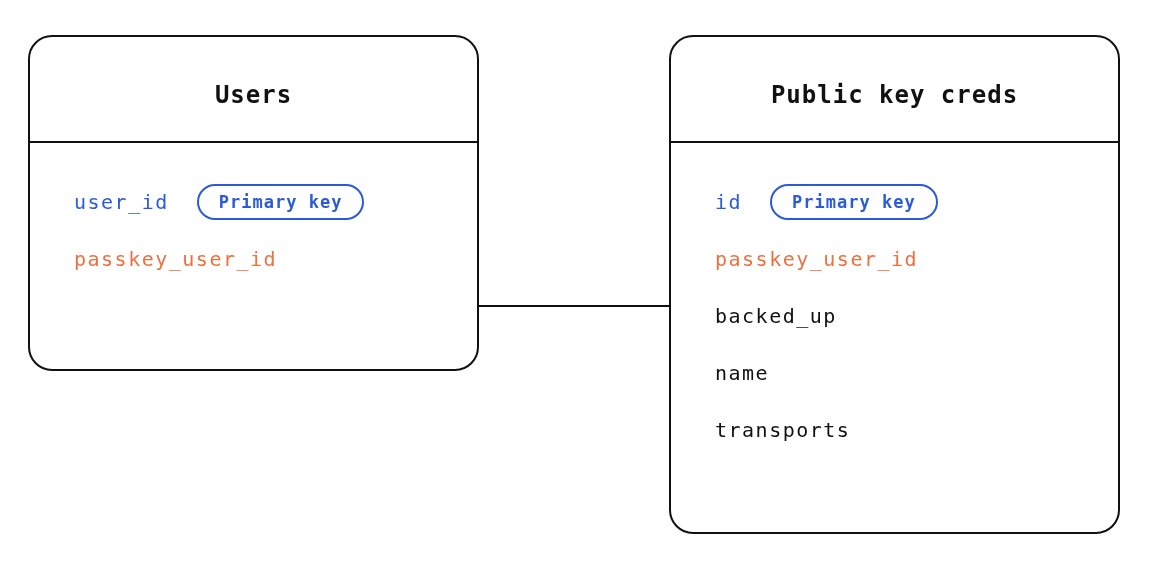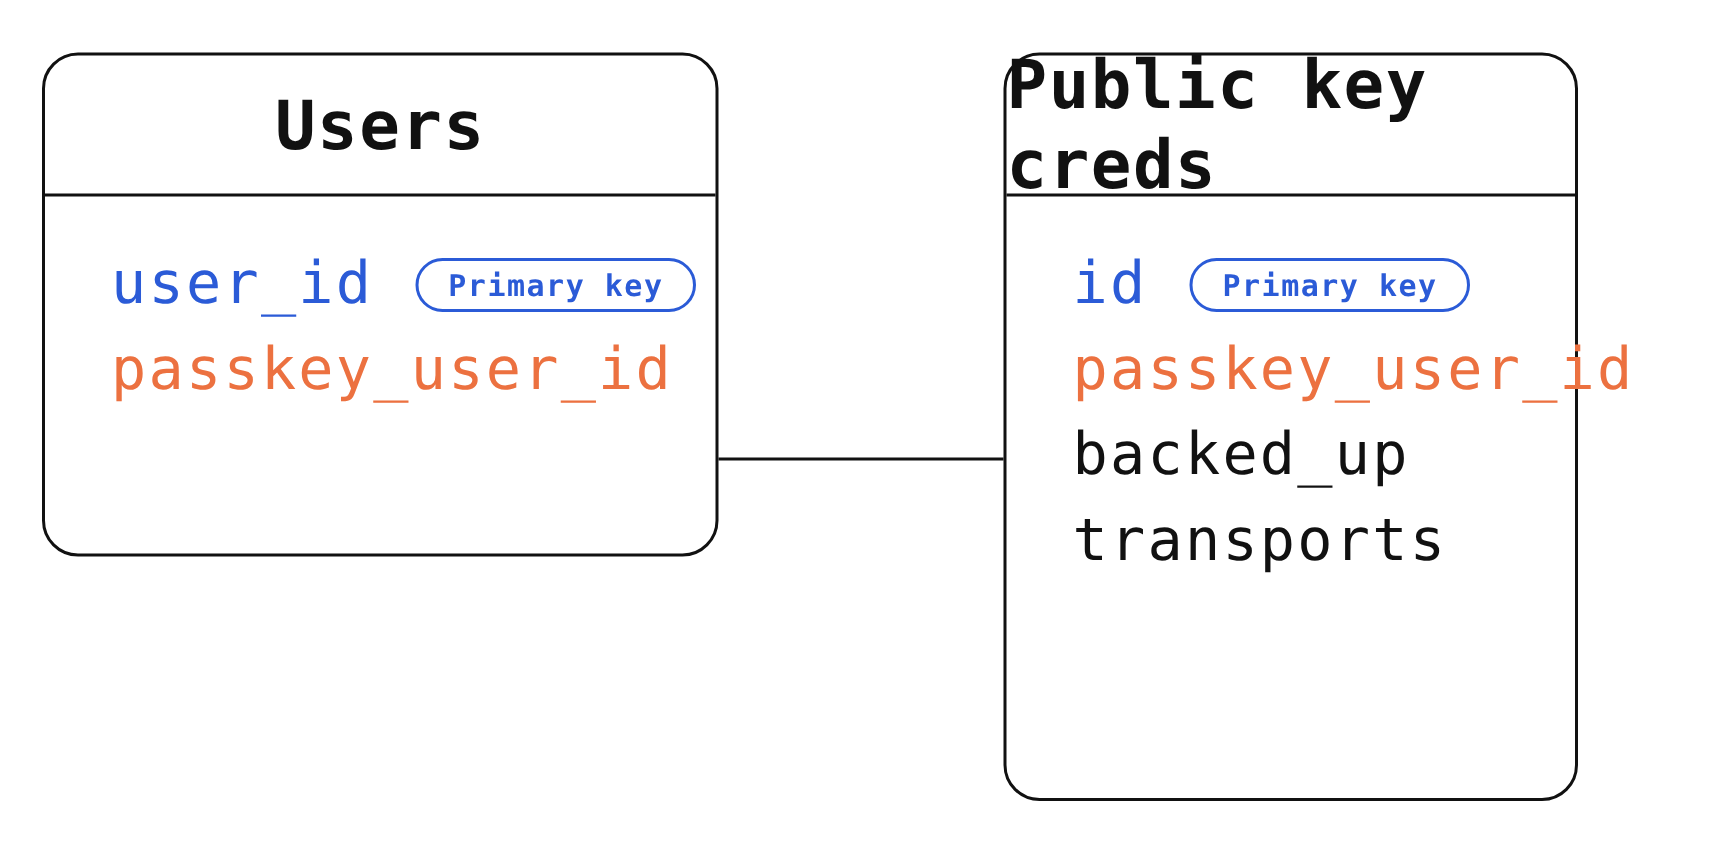--- a/index.html
+++ b/index.html
@@ -19,66 +19,67 @@
     background: var(--bg);
   }
 
   .table-box {
     position: absolute;
     background: var(--bg);
     border: 2px solid var(--stroke);
     border-radius: 24px;
   }
   .table-box.users  { left: 28px;  top: 35px; width: 451px; height: 336px; }
-  .table-box.creds  { left: 669px; top: 35px; width: 383px; height: 499px; }
+  .table-box.creds  { left: 669px; top: 35px; width: 451px; height: 499px; }
 
   .table-header {
     height: 94px;
     border-bottom: 2px solid var(--stroke);
     display: flex;
     align-items: center;
     justify-content: center;
-    font-size: 45px;
+    font-size: 24px;
     font-weight: bold;
     letter-spacing: 1px;
     color: var(--stroke);
+    margin-top: 12px;
   }
 
   .table-body {
     padding: 44px 0 0 44px;
   }
 
   .field-row {
     display: flex;
     align-items: center;
     height: 30px;
     line-height: 30px;
     margin-bottom: 27px;
     white-space: nowrap;
   }
 
   .field-label {
-    font-size: 39px;
+    font-size: 20px;
     letter-spacing: 1.5px;
     color: var(--stroke);
   }
   .field-label.blue   { color: var(--blue); }
   .field-label.orange { color: var(--orange); }
 
   .pk-badge {
     display: inline-flex;
     align-items: center;
     justify-content: center;
     margin-left: 28px;
     height: 36px;
     padding: 0 20px;
     border: 2px solid var(--blue);
     border-radius: 999px;
     color: var(--blue);
-    font-size: 20px;
+    font-size: 17px;
     font-weight: bold;
     letter-spacing: 1px;
   }
 
   .connector {
     position: absolute;
     left: 479px;
     top: 305px;
     width: 190px;
     height: 2px;
@@ -112,18 +113,21 @@
         <span class="field-label blue">id</span>
         <span class="pk-badge">Primary key</span>
       </div>
       <div class="field-row">
         <span class="field-label orange">passkey_user_id</span>
       </div>
       <div class="field-row">
         <span class="field-label">backed_up</span>
       </div>
       <div class="field-row">
+        <span class="field-label">name</span>
+      </div>
+      <div class="field-row">
         <span class="field-label">transports</span>
       </div>
     </div>
   </div>
 
 </div>
 
 </body></html>

